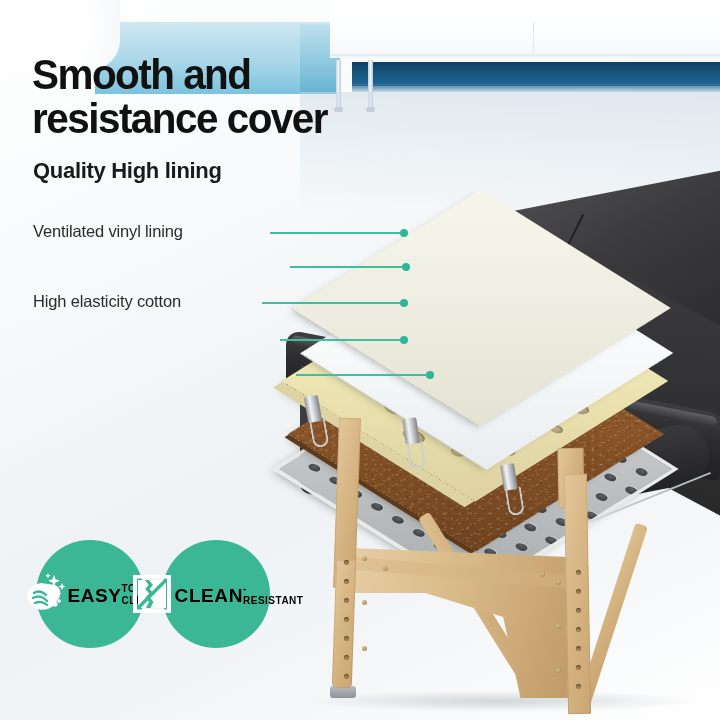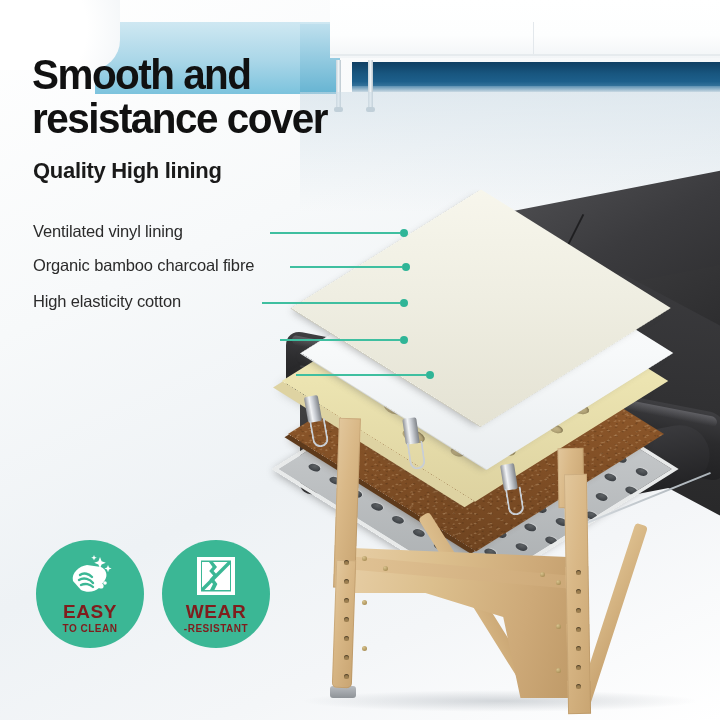--- a/index.html
+++ b/index.html
@@ -248,22 +248,22 @@
   }
   .floor-shadow{
     position:absolute;left:300px;top:690px;width:400px;height:22px;z-index:9;
     background:radial-gradient(ellipse at center,rgba(120,130,140,.3),rgba(255,255,255,0) 70%);
   }
 
   
   .badges{position:absolute;left:36px;top:540px;z-index:32;display:flex;gap:18px;}
   .badge{
     width:108px;height:108px;border-radius:50%;
-    display:flex;flex-direction:column;align-items:center;justify-content:center;
-    color:#7f1d1d;
+    display:flex;flex-direction:row;align-items:center;justify-content:center;
+    color:#000000;
   }
   .badge-ico{height:46px;display:flex;align-items:center;justify-content:center;}
   .badge-t1{font-size:19px;font-weight:bold;letter-spacing:.6px;line-height:20px;margin-top:3px;}
   .badge-t2{font-size:10px;font-weight:bold;letter-spacing:.5px;line-height:12px;margin-top:1px;}
 </style>
 </head>
 <body>
 
 <div id="stage">
 
@@ -462,21 +462,20 @@
   <div class="headline">
     <div>Smooth and</div>
     <div>resistance cover</div>
   </div>
   <div class="subhead">Quality High lining</div>
 
   <div class="features" id="features">
       <div class="feat feat-label" style="left: 33px; top: 222px;">Ventilated vinyl lining</div>
       <div class="feat-line" style="left: 270px; top: 232px; width: 130px;"></div>
       <div class="feat-dot" style="left: 400px; top: 229px;"></div>
-      <div class="feat feat-label" style="left: 33px; top: 256px;">Organic bamboo charcoal fibre</div>
       <div class="feat-line" style="left: 290px; top: 266px; width: 112px;"></div>
       <div class="feat-dot" style="left: 402px; top: 263px;"></div>
       <div class="feat feat-label" style="left: 33px; top: 292px;">High elasticity cotton</div>
       <div class="feat-line" style="left: 262px; top: 302px; width: 138px;"></div>
       <div class="feat-dot" style="left: 400px; top: 299px;"></div>
       <div class="feat-line" style="left: 280px; top: 339px; width: 120px;"></div>
       <div class="feat-dot" style="left: 400px; top: 336px;"></div>
       <div class="feat-line" style="left: 296px; top: 374px; width: 130px;"></div>
       <div class="feat-dot" style="left: 426px; top: 371px;"></div>
     </div>
@@ -502,18 +501,18 @@
           <svg width="46" height="44" viewBox="0 0 46 44">
             <rect x="4" y="3" width="4" height="38" fill="#fff"></rect>
             <rect x="38" y="3" width="4" height="38" fill="#fff"></rect>
             <rect x="4" y="3" width="38" height="3.5" fill="#fff"></rect>
             <rect x="4" y="37.5" width="38" height="3.5" fill="#fff"></rect>
             <rect x="9" y="8" width="28" height="28" fill="#fff"></rect>
             <path d="M20 8 l4 5 -3.4 4 4 4.5 -3.6 4 3.4 4.6 -3 5.9 -4.4 0 3-6 -3.4-4.6 3.6-4 -4-4.5 3.4-4 -3.6-4.9 Z" fill="#3bb795"></path>
             <line x1="9" y1="36" x2="37" y2="8" stroke="#3bb795" stroke-width="3.4"></line>
           </svg>
         </div>
-        <div class="badge-t1">WEAR</div>
+        <div class="badge-t1">CLEAN</div>
         <div class="badge-t2">-RESISTANT</div>
       </div>
     </div>
 
 </div>
 
 </body></html>

